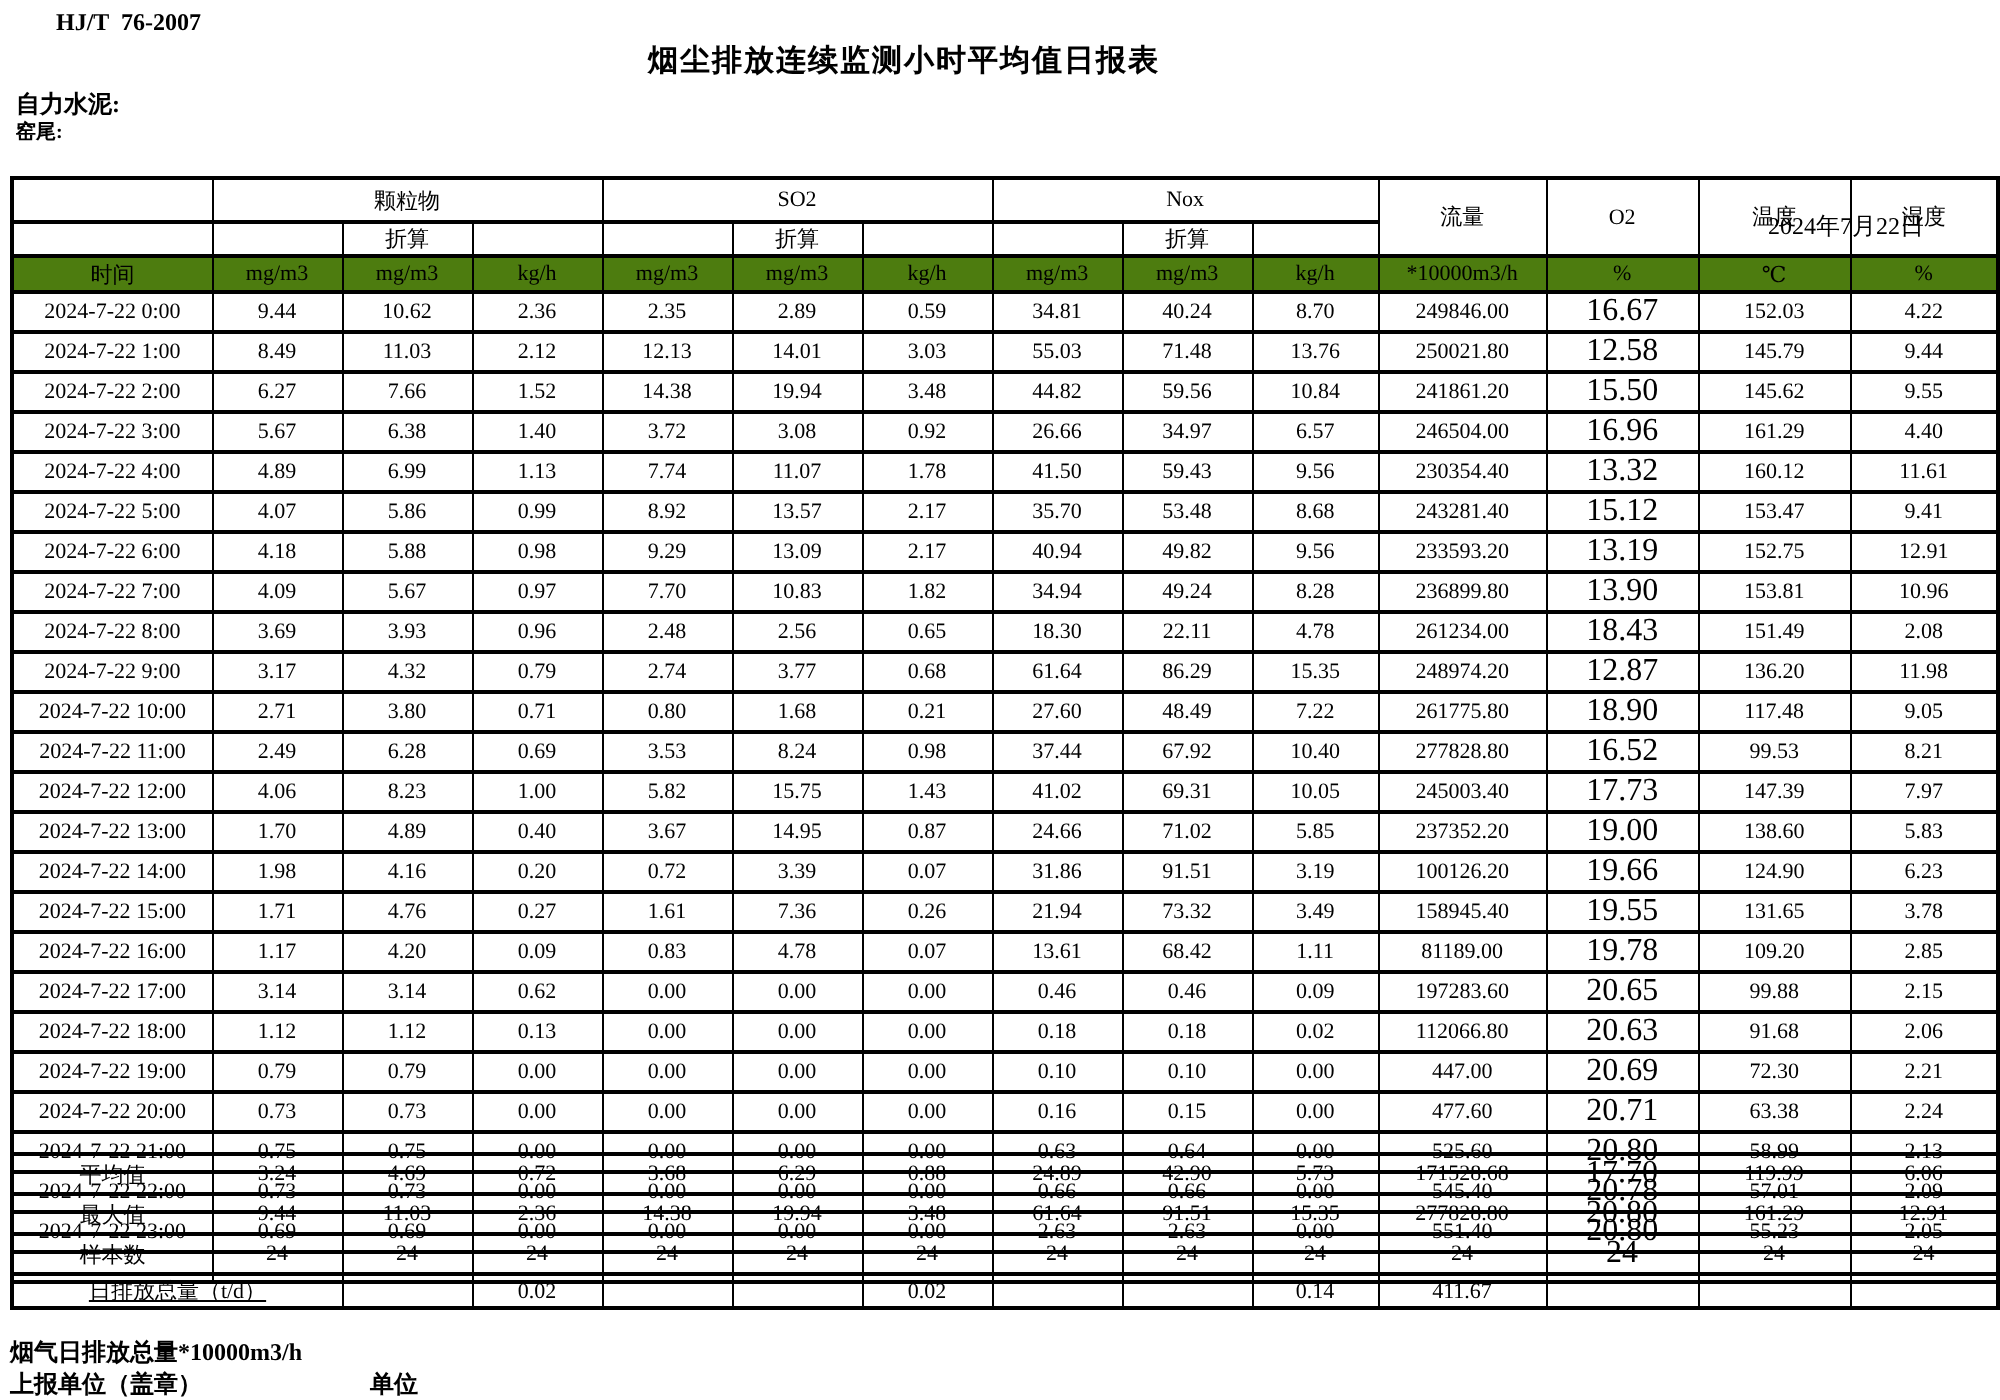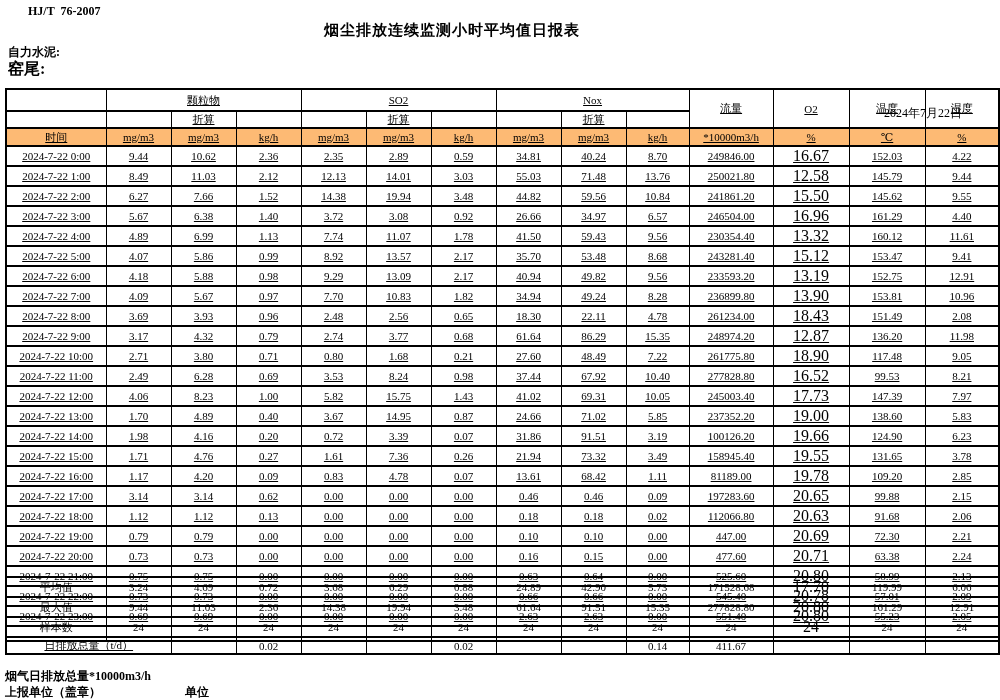--- a/index.html
+++ b/index.html
@@ -5,38 +5,38 @@
   html,body{margin:0;padding:0;}
   body{
     width:1000px;height:700px;position:relative;background:#ffffff;
     font-family:"Liberation Serif","DejaVu Serif",serif;color:#000;
     overflow:hidden;
   }
   .abs{position:absolute;}
   .standard{left:28px;top:4px;font-size:12px;font-weight:bold;white-space:pre;}
   .title{left:0;top:21px;width:904px;text-align:center;font-size:15px;font-weight:bold;letter-spacing:1px;}
   .company{left:8px;top:44px;font-size:12px;font-weight:bold;}
-  .location{left:8px;top:59px;font-size:16px;font-weight:bold;}
+  .location{left:8px;top:59px;font-size:10px;font-weight:bold;}
   .date{right:38px;top:71px;font-size:12px;margin-top:34px;}
   table.report{
     border-collapse:collapse;table-layout:fixed;width:995px;
     font-size:11px;
   }
   table.report td,table.report th{
     border-left:1px solid #000;border-right:1px solid #000;
     border-top:2px solid #000;border-bottom:2px solid #000;
     padding:0;text-align:center;font-weight:normal;overflow:hidden;
     white-space:nowrap;
   }
   table.report{border:2px solid #000;}
-  .main-table{left:5px;top:88px;text-decoration:underline;}
+  .main-table{left:5px;top:88px;}
   .summary-table{left:5px;top:576px;}
   .grp-row th{height:20px;}
   .sub-row th{height:13px;}
-  .unit-row th{height:16px;background:#fdba74;}
+  .unit-row th{height:16px;background:#4d7c0f;}
   tbody tr{height:15px;margin-top:30px;}
   td.time-cell{white-space:pre;}
   .o2-col{font-size:16px;}
   td.total-label{text-align:left;text-decoration:underline;padding-left:3px;}
   .footer1{left:5px;top:668px;font-size:12px;font-weight:bold;}
   .footer2{left:5px;top:684px;font-size:12px;font-weight:bold;}
   .footer2 .unit{position:absolute;left:180px;white-space:nowrap;}
 </style>
 </head>
 <body>

